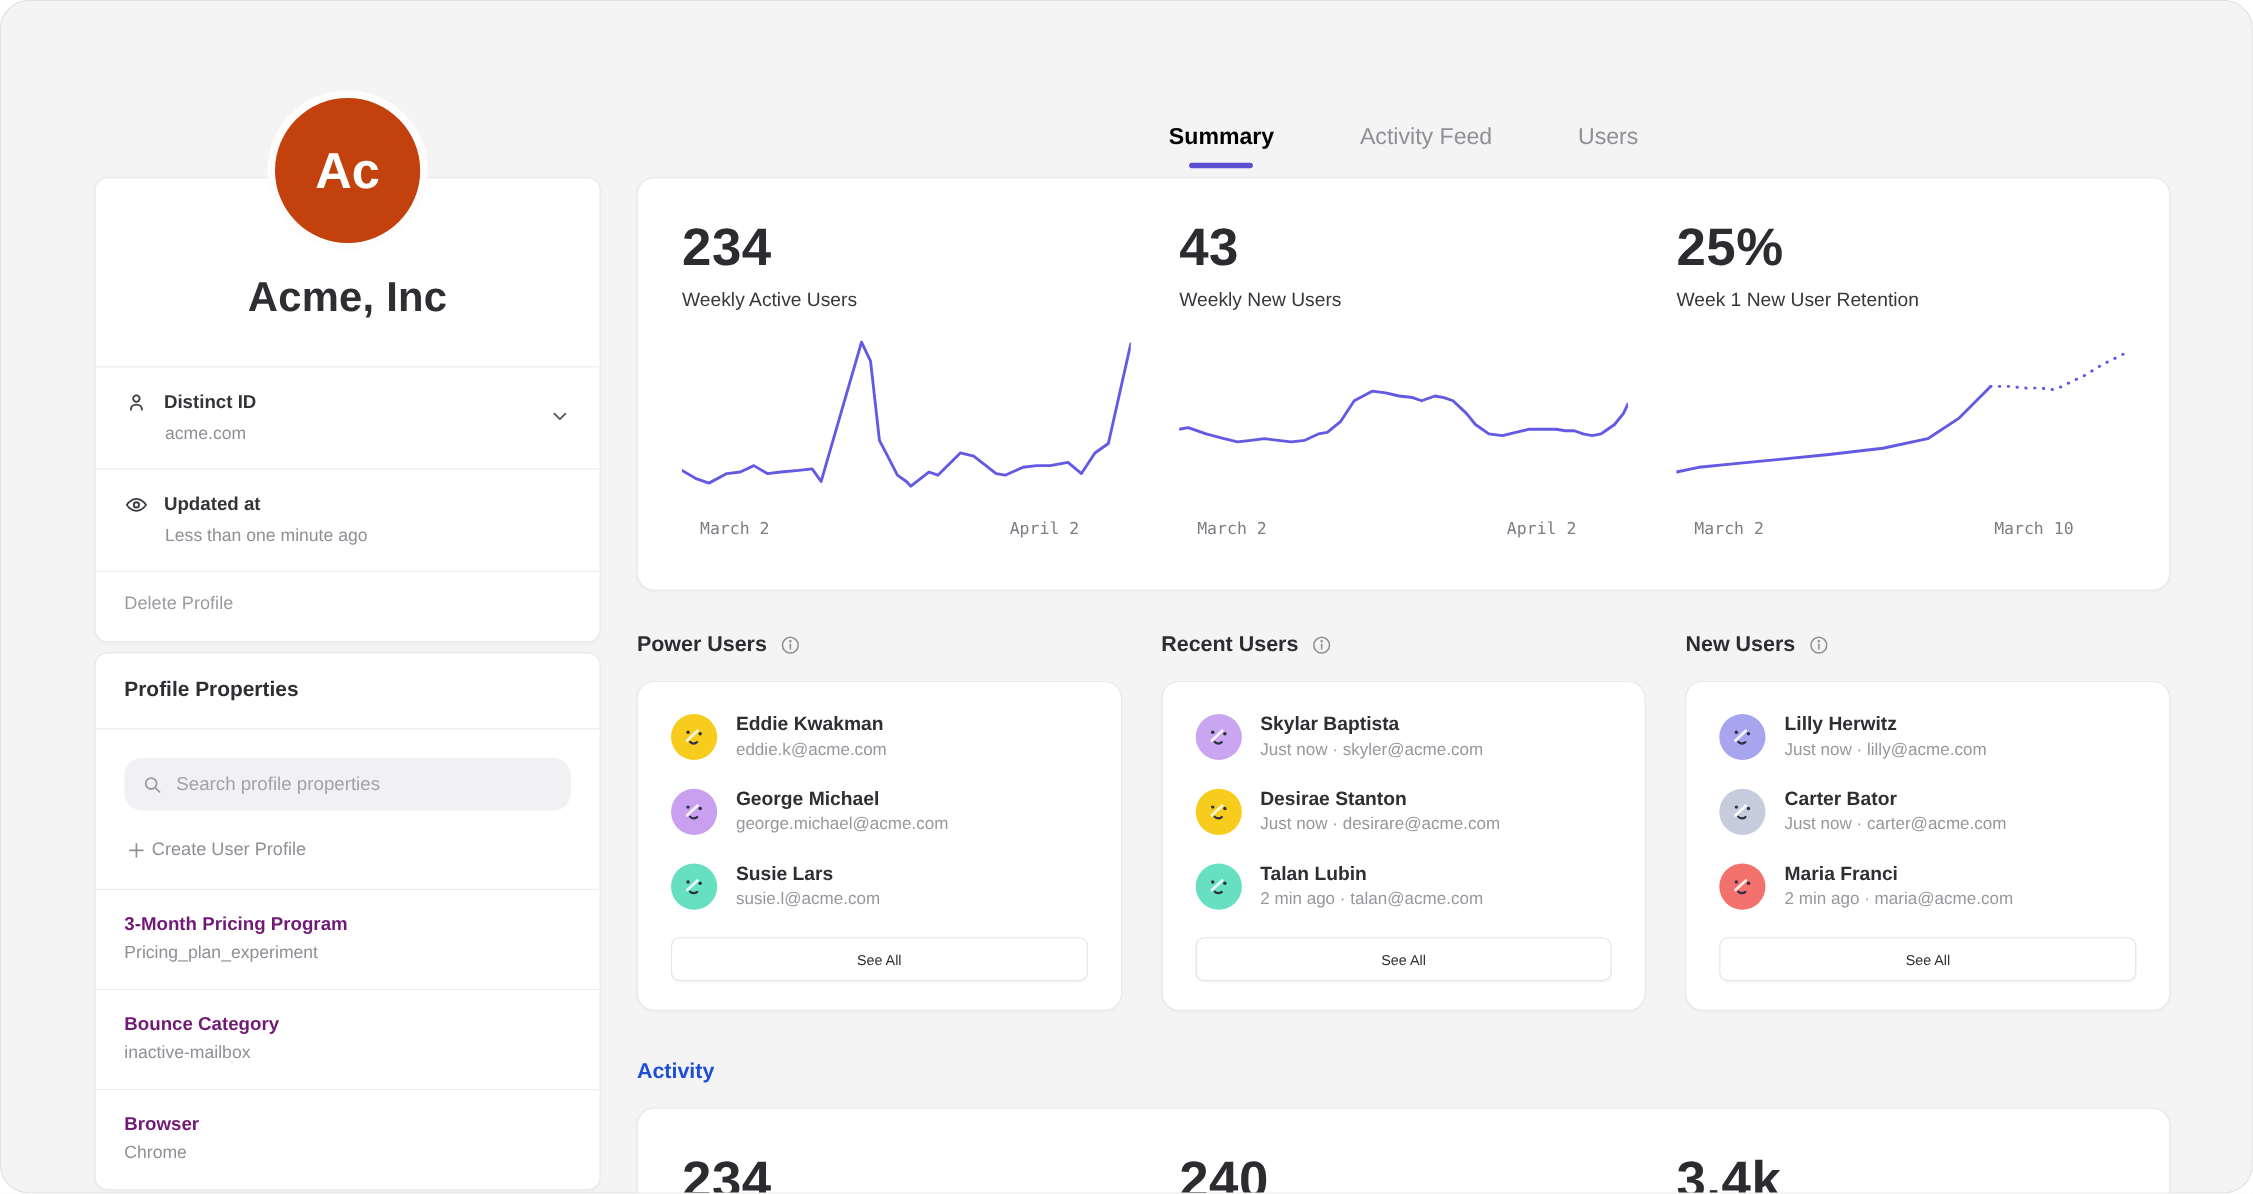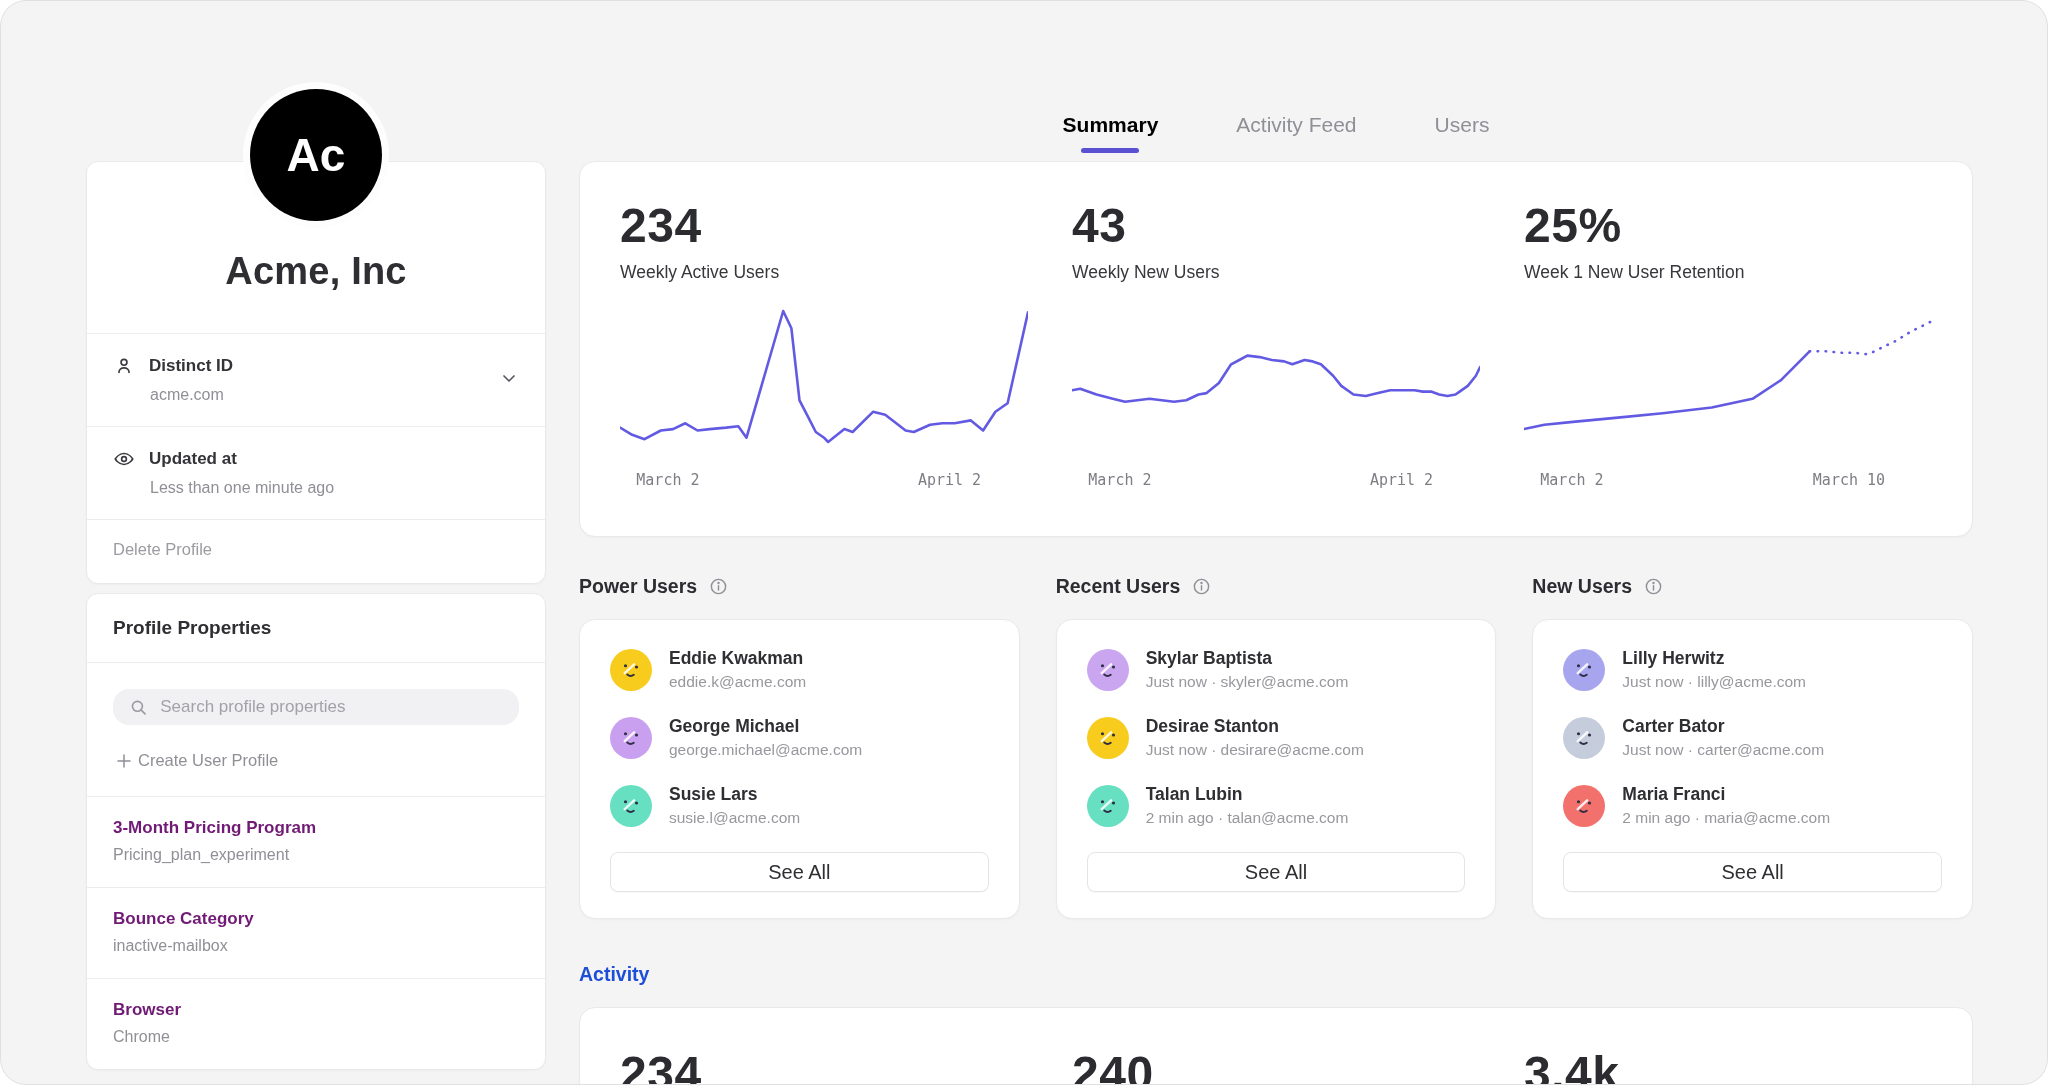--- a/index.html
+++ b/index.html
@@ -22,21 +22,21 @@
   .field-head { display:flex; align-items:center; gap:14px; font-size:17px; font-weight:bold; color:#333338; }
   .field-head svg { color:#3a3a40; flex:0 0 auto; }
   .field-value { margin:9px 0 0 37px; font-size:16px; color:#8f8f96; }
   .chevron-btn { position:absolute; right:26px; top:50%; transform:translateY(-50%); color:#55555c; cursor:pointer;
       background:none; border:none; }
   .delete-row { border-top:1px solid #ececee; padding:20px 26px 24px; font-size:16.5px; color:#9b9ba1; cursor:pointer; }
 
   .props-card { position:absolute; top:592px; width:100%; overflow:hidden; }
   .props-title { padding:23px 26px; font-size:19px; font-weight:bold; border-bottom:1px solid #ececee; }
   .props-top { padding:26px 26px 24px; }
-  .search-box { display:flex; align-items:center; gap:12px; height:36px; background:#f1f1f3;
+  .search-box { display:flex; align-items:center; gap:12px; height:48px; background:#f1f1f3;
       border-radius:16px; padding:0 16px; color:#9a9aa1; }
   .search-box input { border:none; outline:none; background:transparent; font-size:17px; width:100%;
       font-family:"Liberation Sans",sans-serif; color:#45454b; }
   .search-box input::placeholder { color:#a2a2a8; }
   .create-row { display:flex; align-items:center; gap:5px; margin:26px 2px 2px; font-size:16.5px;
       color:#8f8f96; cursor:pointer; background:none; border:none; font-family:inherit; }
   .prop-row { border-top:1px solid #ececee; padding:21px 26px 23px; cursor:pointer; }
   .prop-name { font-size:17px; font-weight:bold; color:#701a75; }
   .prop-value { margin-top:8px; font-size:16px; color:#8f8f96; }
 
@@ -61,33 +61,33 @@
   .section-head { display:flex; align-items:center; gap:12px; font-size:19.5px; font-weight:bold; color:#2c2c31; }
   .info-btn { background:none; border:none; color:#8f8f96; cursor:pointer; display:flex; }
   .user-card { margin-top:21px; border-radius:16px; height:300px; padding:28px 30px 26px;
       display:flex; flex-direction:column; }
   .user-row { display:flex; align-items:center; gap:17px; margin-bottom:25px; cursor:pointer; }
   .avatar-sm { width:42px; height:42px; border-radius:50%; flex:0 0 auto;
       display:flex; align-items:center; justify-content:center; }
   .user-name { font-size:17.5px; font-weight:bold; color:#2e2e33; }
   .user-meta { margin-top:4px; font-size:15.5px; color:#97979d; }
   .see-all { margin-top:auto; height:42px; background:#fff; border:1px solid #e4e4e7; border-radius:8px;
-      font-size:20px; color:#2f2f33; cursor:pointer; font-family:inherit; box-shadow:0 1px 1px rgba(20,20,30,.03); }
+      font-size:13px; color:#2f2f33; cursor:pointer; font-family:inherit; box-shadow:0 1px 1px rgba(20,20,30,.03); }
 
   .activity-head { margin-top:44px; font-size:19.5px; font-weight:bold; color:#1d4ed8; }
   .activity-card { margin-top:21px; border-radius:16px; padding:38px 40px; height:220px;
       display:grid; grid-template-columns:1fr 1fr 1fr; column-gap:44px; }
 </style>
 </head>
 <body>
 
 <div class="screen">
 
   <aside class="sidebar">
-    <div class="avatar-big" style="background: #000000;">
+    <div class="avatar-big" style="background: #c2410c;">
       <span>Ac</span>
     </div>
 
     <div class="card profile-card">
       <div class="profile-name">Acme, Inc</div>
 
       <div class="field-row">
         <div class="field-head">
           <svg width="22" height="22" viewBox="0 0 24 24" fill="none" stroke="currentColor" stroke-width="1.8">
             <circle cx="12" cy="8" r="3.2"></circle>

